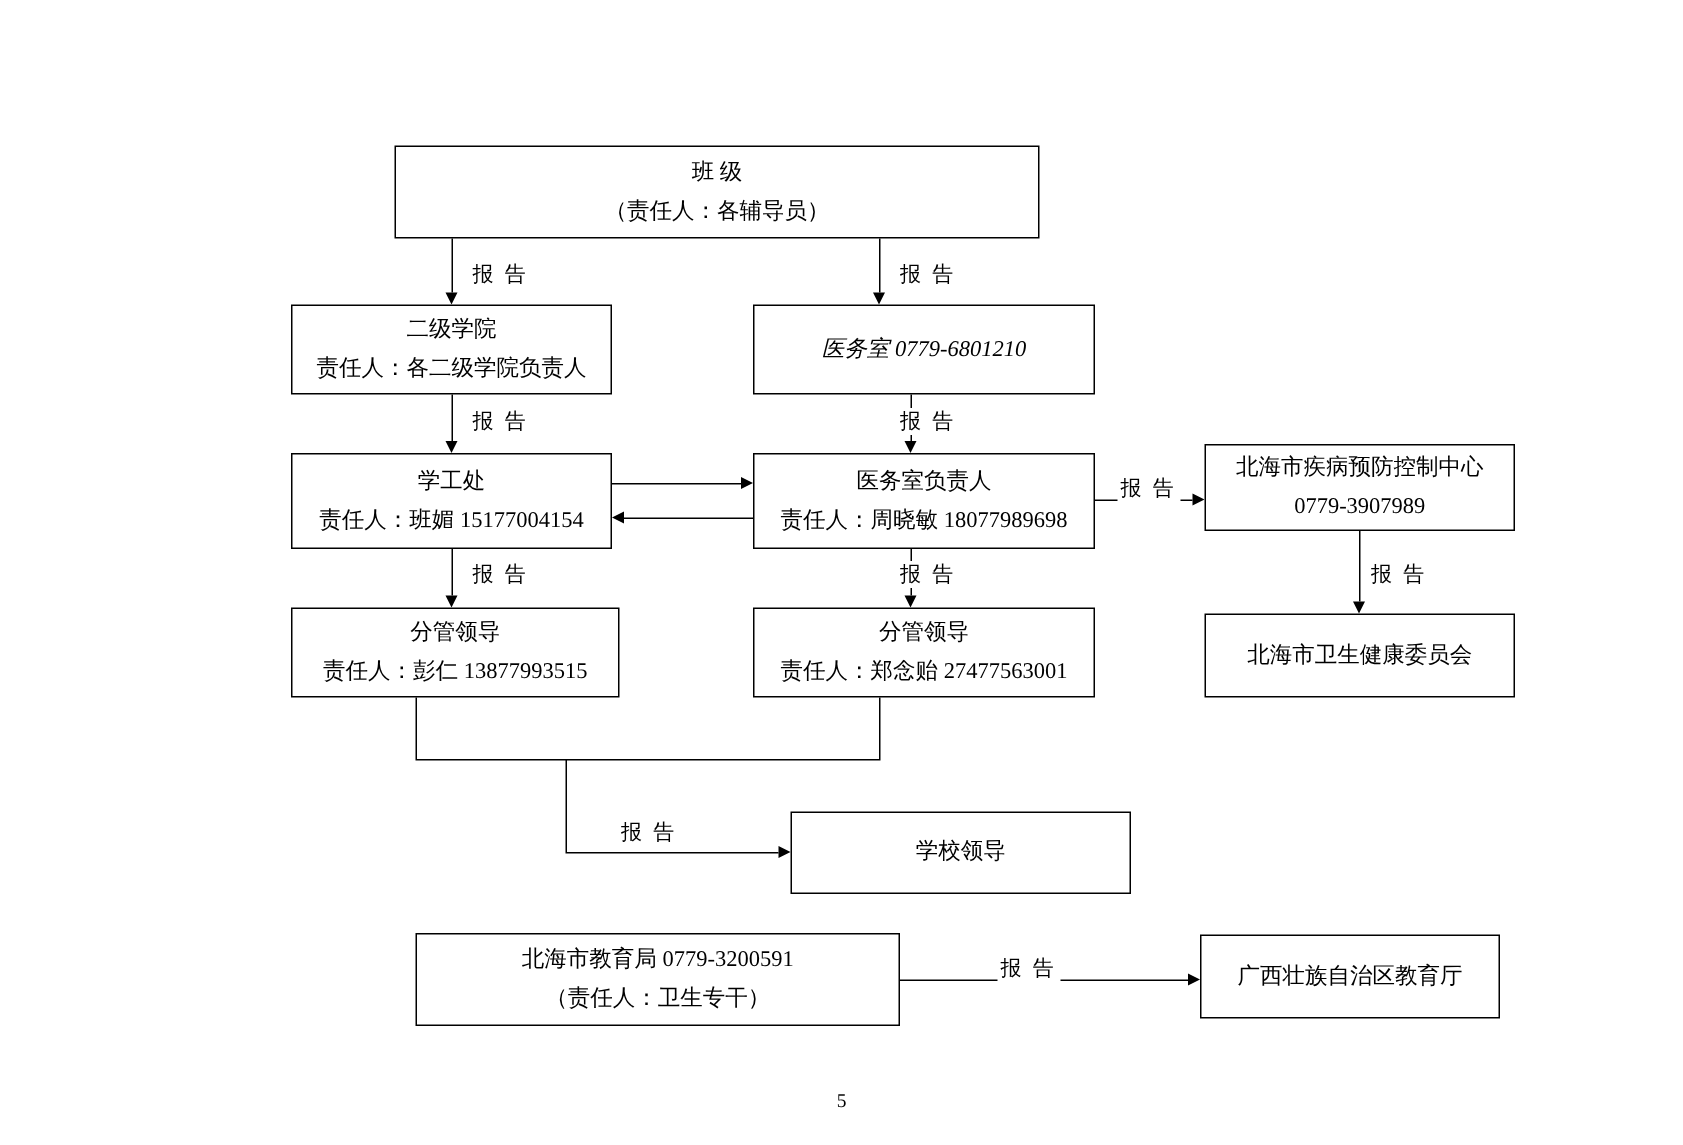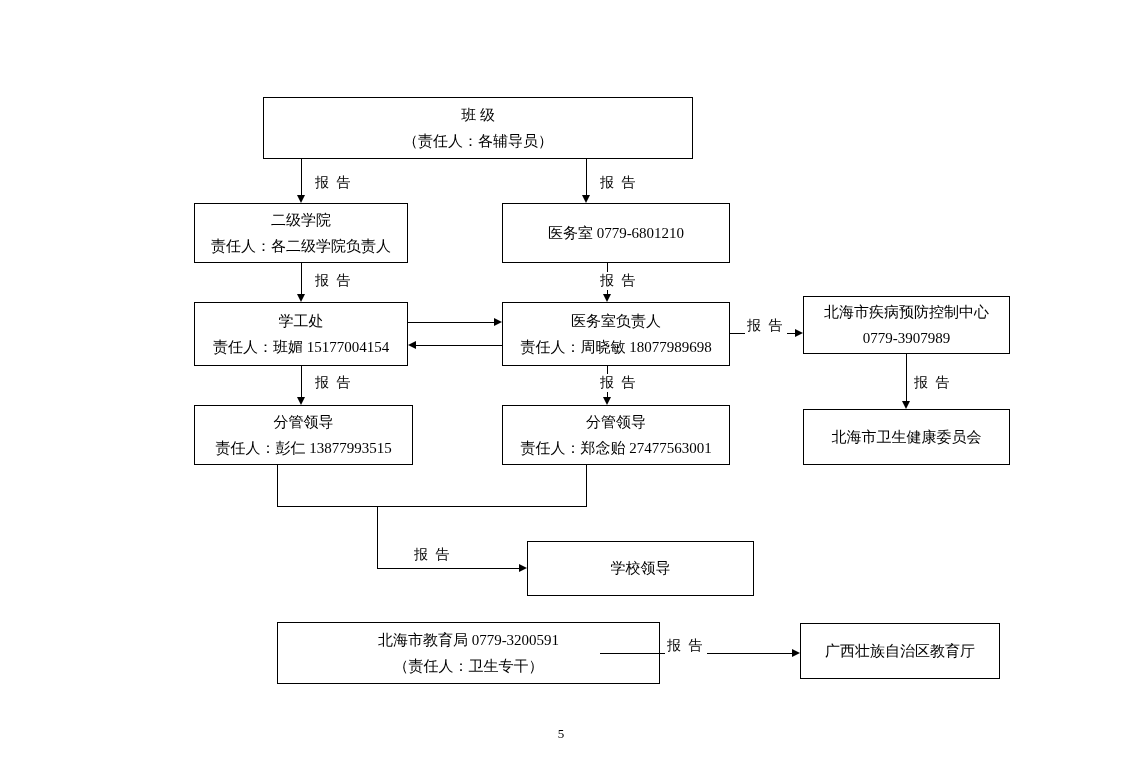--- a/index.html
+++ b/index.html
@@ -87,21 +87,21 @@
   <div class="box" style="left:263px; top:97px; width:430px; height:62px;">
     <div class="l1">班    级</div>
     <div class="l2">（责任人：各辅导员）</div>
   </div>
 
   <div class="box" style="left:194px; top:203px; width:214px; height:60px;">
     <div class="l1">二级学院</div>
     <div class="l2">责任人：各二级学院负责人</div>
   </div>
 
-  <div class="box" style="left:502px; top:203px; width:228px; height:60px;">
+  <div class="box" style="left:502px; top:203px; width:228px; height:60px;font-style:italic;">
     <div class="l1">医务室  0779-6801210</div>
   </div>
 
   <div class="box" style="left:194px; top:302px; width:214px; height:64px;">
     <div class="l1">学工处</div>
     <div class="l2">责任人：班媚 15177004154</div>
   </div>
 
   <div class="box" style="left:502px; top:302px; width:228px; height:64px;">
     <div class="l1">医务室负责人</div>
@@ -124,21 +124,21 @@
 
   <div class="box" style="left:502px; top:405px; width:228px; height:60px;">
     <div class="l1">分管领导</div>
     <div class="l2">责任人：郑念贻 27477563001</div>
   </div>
 
   <div class="box" style="left:527px; top:541px; width:227px; height:55px;">
     <div class="l1">学校领导</div>
   </div>
 
-  <div class="box" style="left:277px; top:622px; width:383px; height:62px;">
+  <div class="box" style="left:277px; top:622px; width:323px; height:62px;">
     <div class="l1">北海市教育局 0779-3200591</div>
     <div class="l2">（责任人：卫生专干）</div>
   </div>
 
   <div class="box" style="left:800px; top:623px; width:200px; height:56px;">
     <div class="l1">广西壮族自治区教育厅</div>
   </div>
 
   <div class="ln vln" style="left:301px; top:159px; height:36px;"></div>
   <div class="arrow-d" style="left:297px; top:195px;"></div>

